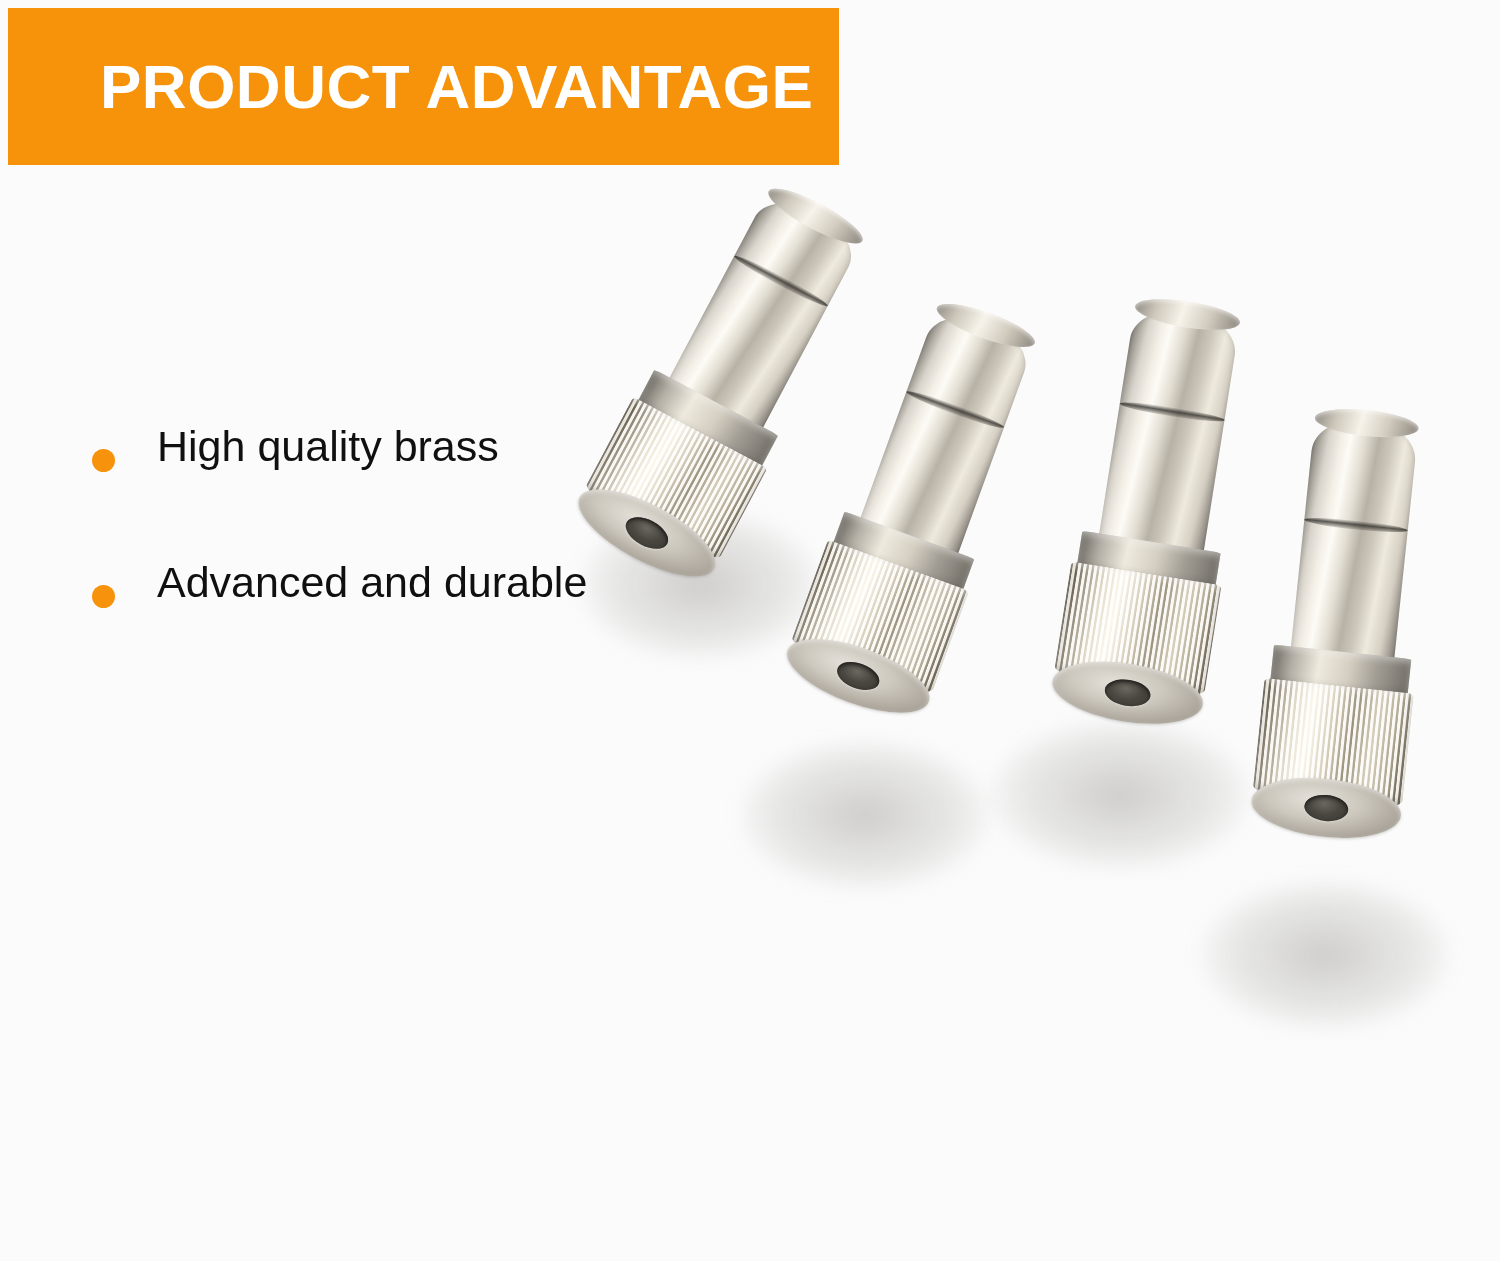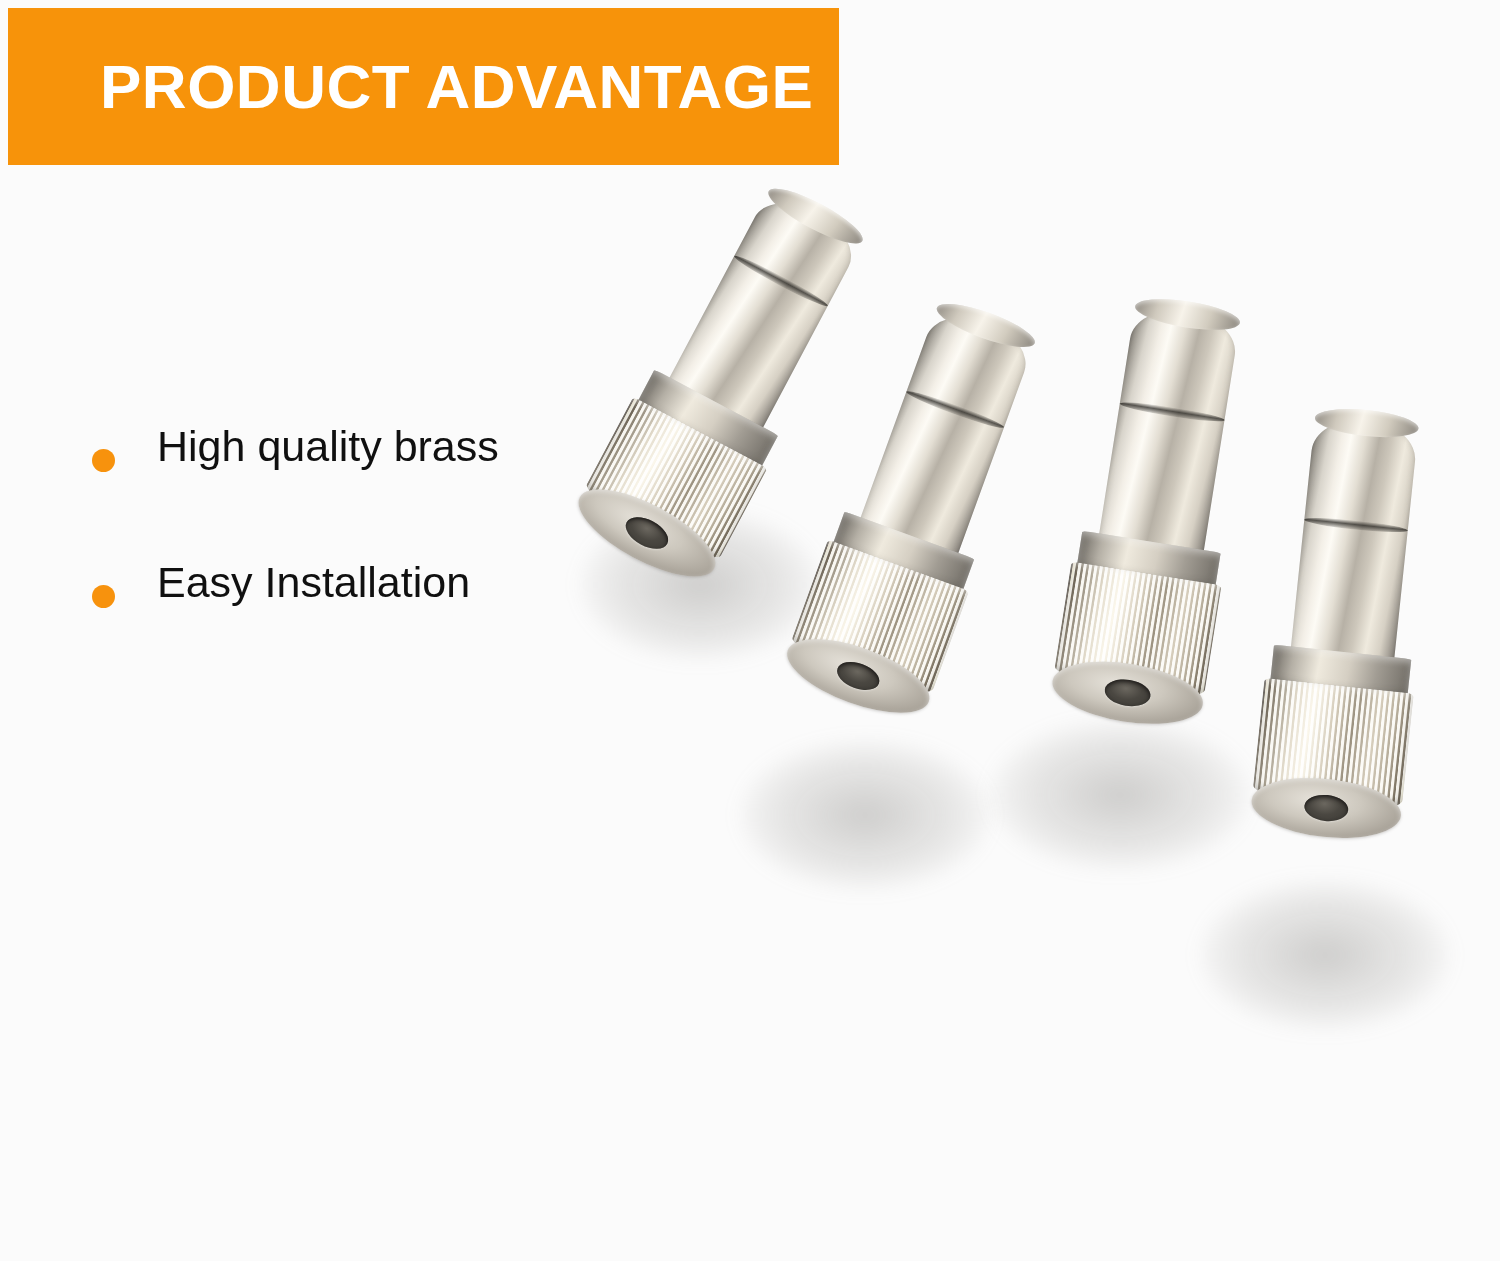--- a/index.html
+++ b/index.html
@@ -265,21 +265,21 @@
 
 </div>
 
 <ul class="advantage-list">
 
   <li class="advantage-item">
     <span class="bullet-dot"></span>
     <span class="advantage-text">High quality brass</span>
   </li>
 
-
   <li class="advantage-item">
     <span class="bullet-dot"></span>
-    <span class="advantage-text">Easy Installation</span>
+    <span class="advantage-text">Advanced and durable</span>
   </li>
 
 
 
+
 </ul>
 
 </body></html>

